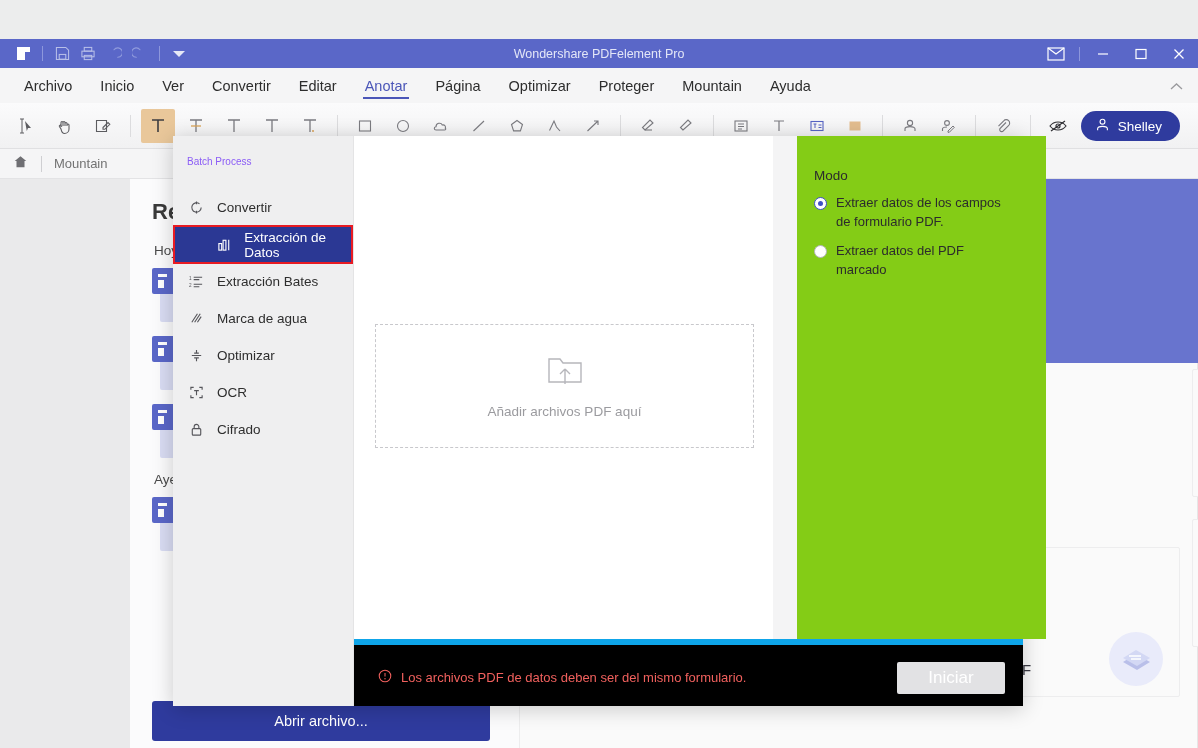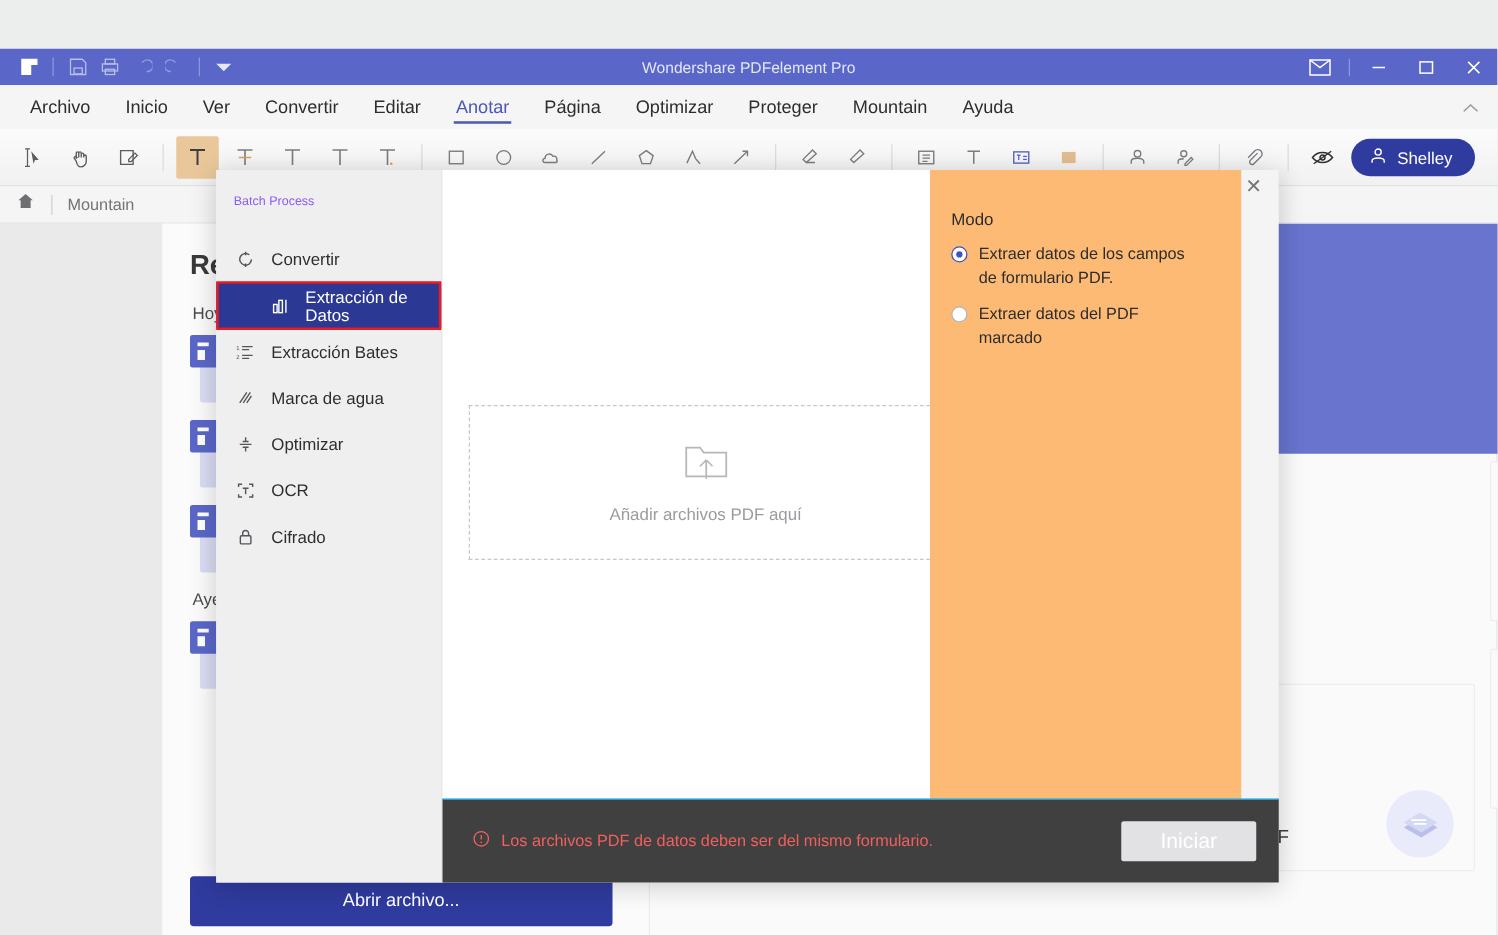--- a/index.html
+++ b/index.html
@@ -166,38 +166,38 @@
     position: absolute; left: 181px; top: 0; width: 419px; height: 503px;
     background: #ffffff;
   }
   .dropzone {
     position: absolute; left: 21px; top: 188px; width: 379px; height: 124px;
     border: 1px dashed #c8c8cc; display: flex; flex-direction: column;
     align-items: center; justify-content: center; gap: 12px;
   }
   .dropzone .dz-text { font-size: 13.5px; color: #9b9b9f; }
   .dlg-right {
-    position: absolute; left: 571px; top: 0; width: 249px; height: 503px;
-    background: #fdba74; padding: 32px 16px 0 17px;
+    position: absolute; left: 624px; top: 0; width: 249px; height: 503px;
+    background: #84cc16; padding: 32px 16px 0 17px;
   }
   .mode-title { font-size: 13.5px; color: #2c2c2c; margin-bottom: 11px; }
   .radio-row { display: flex; gap: 9px; margin-bottom: 10px; padding-right: 20px; }
   .radio {
     width: 13px; height: 13px; border-radius: 50%; border: 1px solid #b4b4bb;
     background: #fff; flex: none; margin-top: 3px; position: relative;
   }
   .radio.on { border-color: #3f51c6; }
   .radio.on::after {
     content: ""; position: absolute; left: 3px; top: 3px; width: 5px; height: 5px;
     border-radius: 50%; background: #3f51c6;
   }
   .radio-label { font-size: 13px; color: #2c2c2c; line-height: 1.45; }
   .dlg-footer {
     position: absolute; left: 181px; top: 503px; width: 669px; height: 67px;
-    background: #404040; border-top: 1px solid #0ea5e9;
+    background: #000000; border-top: 6px solid #0ea5e9;
   }
   .warn {
     position: absolute; left: 24px; top: 24px; display: flex; align-items: center; gap: 9px;
     font-size: 13px; color: #f0605d;
   }
   .start-btn {
     position: absolute; right: 18px; top: 17px; width: 108px; height: 32px;
     background: #e2e2e4; color: #ffffff; border: none; border-radius: 2px;
     font-size: 17px; font-family: "Liberation Sans", sans-serif;
   }

